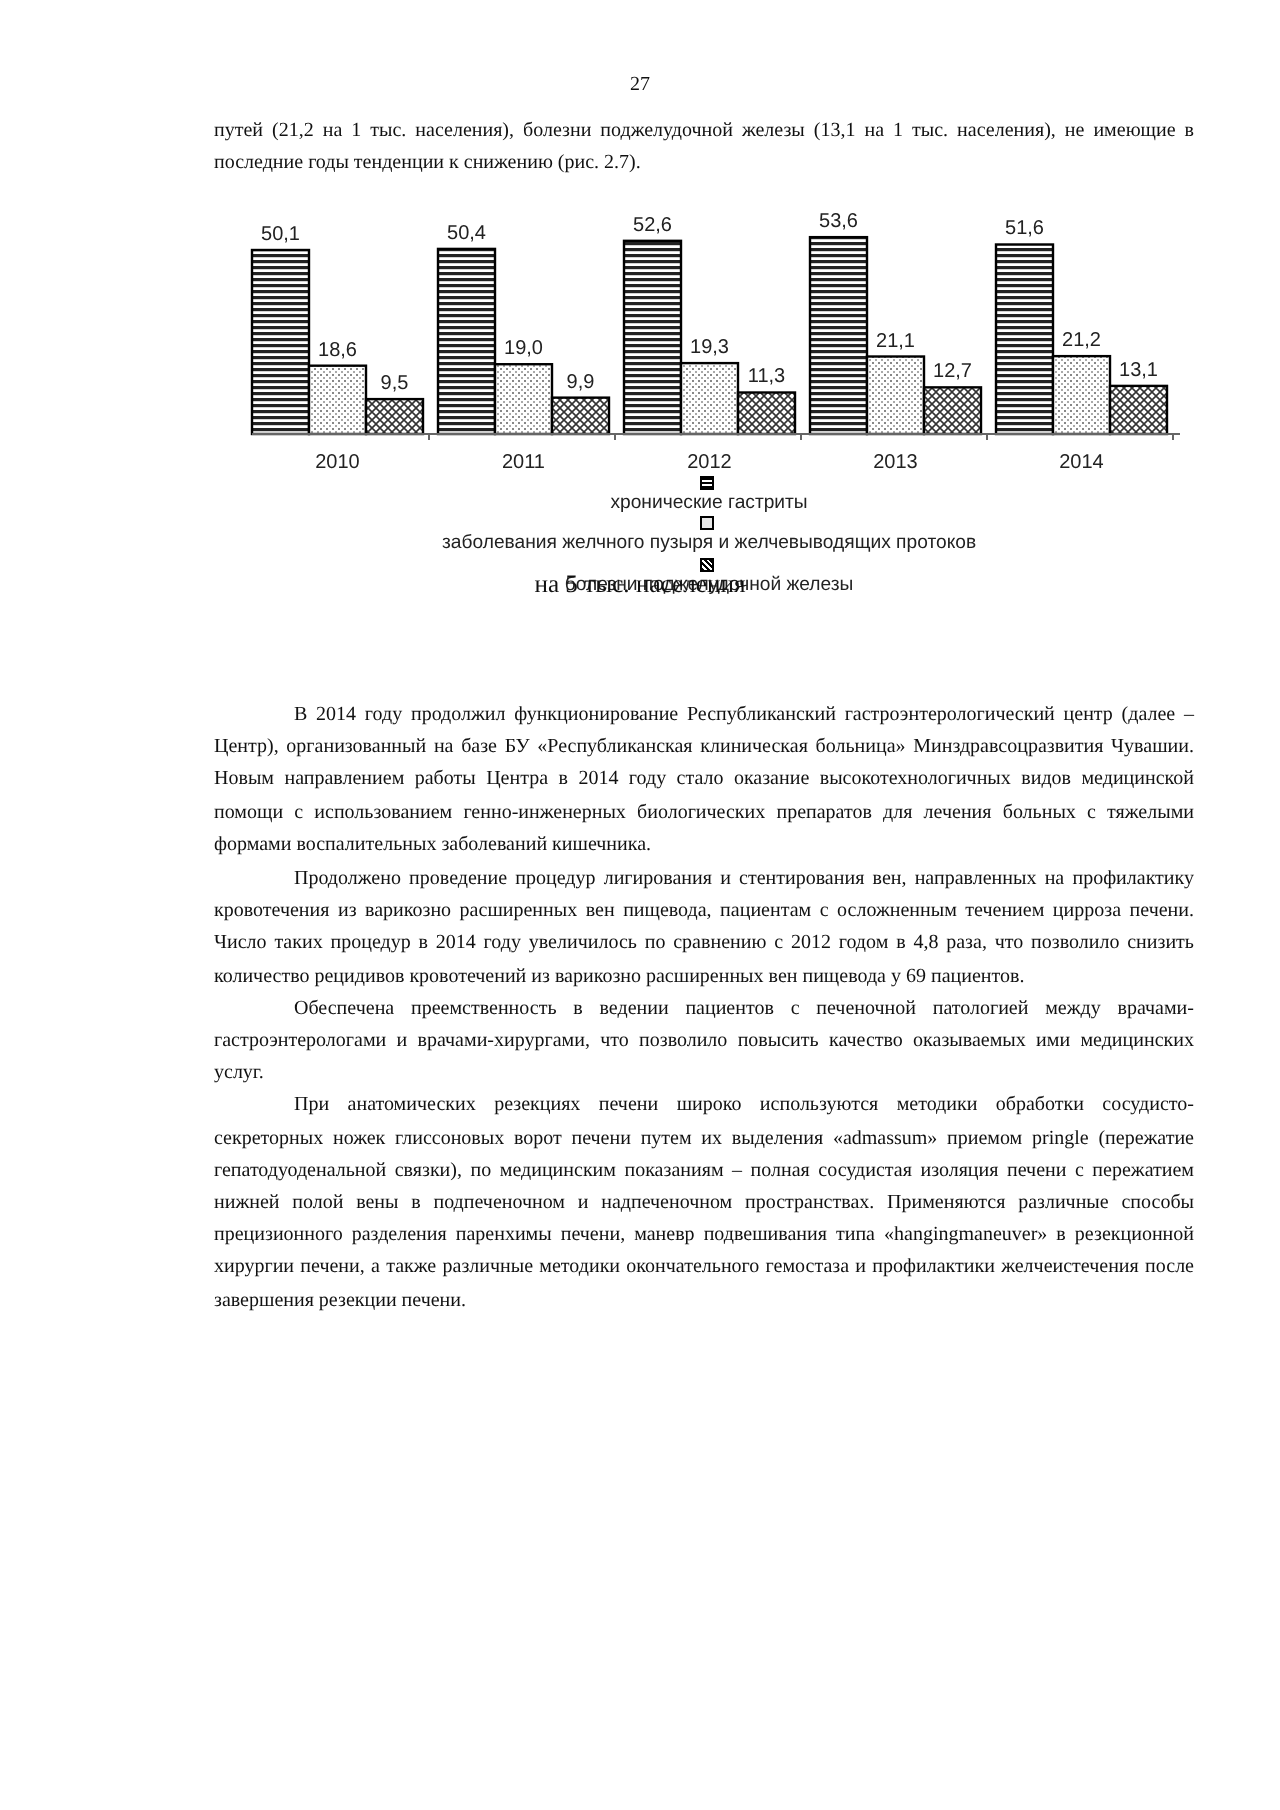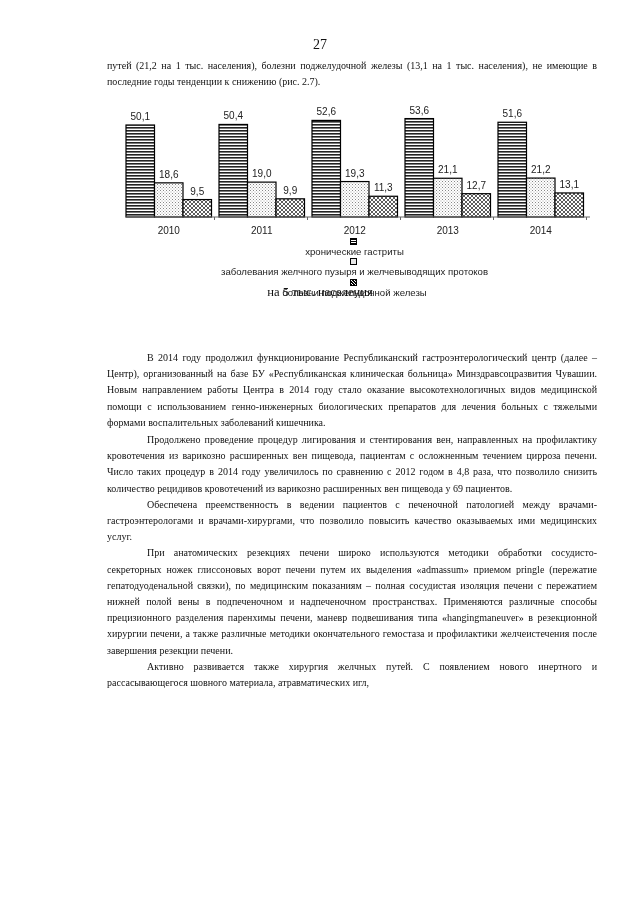--- a/index.html
+++ b/index.html
@@ -1,18 +1,18 @@
 <!DOCTYPE html>
 <html><head>
 <meta charset="utf-8">
 <style>
   html, body { margin: 0; padding: 0; background: #ffffff; }
   body { width: 640px; height: 905px; position: relative; overflow: hidden; color: #111; }
   .page-num { position: absolute; top: 37px; left: 0; width: 640px; text-align: center;
-    font-family: "Liberation Serif", serif; font-size: 14px; }
+    font-family: "Liberation Serif", serif; font-size: 10px; }
   .txt { position: absolute; left: 107px; width: 490px; font-family: "Liberation Serif", serif;
     font-size: 10px; line-height: 16.2px; text-align: justify; }
   .txt p { margin: 0; }
   .txt p.ind { text-indent: 40px; }
   .caption { position: absolute; top: 284px; left: 100px; width: 440px; text-align: center;
     font-family: "Liberation Serif", serif; font-size: 12.6px; line-height: 16px; }
   .chart { position: absolute; left: 100px; top: 100px; width: 500px; height: 180px; }
   .legend { position: absolute; left: 221px; top: 238px; font-family: "Liberation Sans", sans-serif;
     font-size: 9.6px; line-height: 13.3px; color: #222; }
   .legend .li { display: flex; align-items: center; flex-direction: column; }
@@ -111,15 +111,14 @@
 
   <div class="caption">
     <div>на 5 тыс. населения</div>
   </div>
 
   <div class="txt" style="top:350px;">
     <p class="ind">В 2014 году продолжил функционирование Республиканский гастроэнтерологический центр (далее – Центр), организованный на базе БУ «Республиканская клиническая больница» Минздравсоцразвития Чувашии. Новым направлением работы Центра в 2014 году стало оказание высокотехнологичных видов медицинской помощи с использованием генно-инженерных биологических препаратов для лечения больных с тяжелыми формами воспалительных заболеваний кишечника.</p>
     <p class="ind" style="margin-top:1px">Продолжено проведение процедур лигирования и стентирования вен, направленных на профилактику кровотечения из варикозно расширенных вен пищевода, пациентам с осложненным течением цирроза печени. Число таких процедур в 2014 году увеличилось по сравнению с 2012 годом в 4,8 раза, что позволило снизить количество рецидивов кровотечений из варикозно расширенных вен пищевода у 69 пациентов.</p>
     <p class="ind">Обеспечена преемственность в ведении пациентов с печеночной патологией между врачами-гастроэнтерологами и врачами-хирургами, что позволило повысить качество оказываемых ими медицинских услуг.</p>
     <p class="ind">При анатомических резекциях печени широко используются методики обработки сосудисто-секреторных ножек глиссоновых ворот печени путем их выделения «admassum» приемом pringle (пережатие гепатодуоденальной связки), по медицинским показаниям – полная сосудистая изоляция печени с пережатием нижней полой вены в подпеченочном и надпеченочном пространствах. Применяются различные способы прецизионного разделения паренхимы печени, маневр подвешивания типа «hangingmaneuver» в резекционной хирургии печени, а также различные методики окончательного гемостаза и профилактики желчеистечения после завершения резекции печени.</p>
-    <p class="ind">Активно развивается также хирургия желчных путей. С появлением нового инертного и рассасывающегося шовного материала, атравматических игл,</p>
   </div>
 </div>
 
 </body></html>

